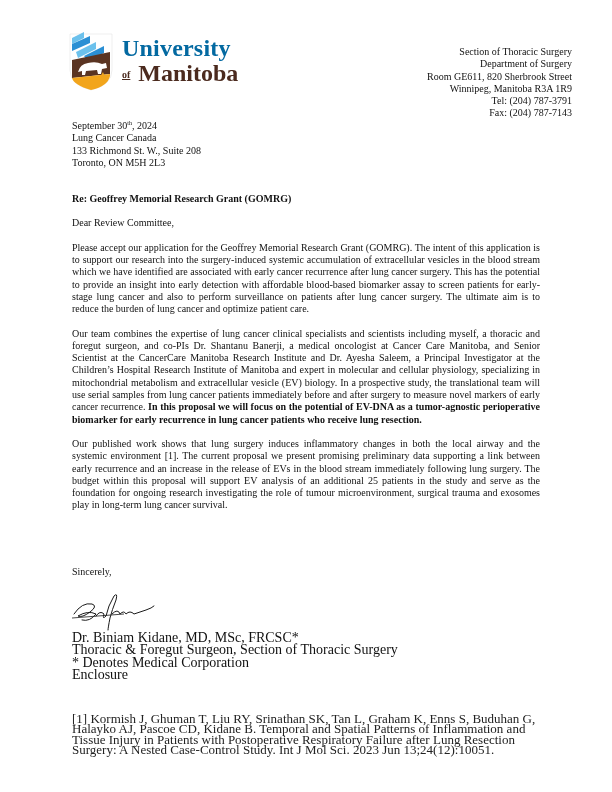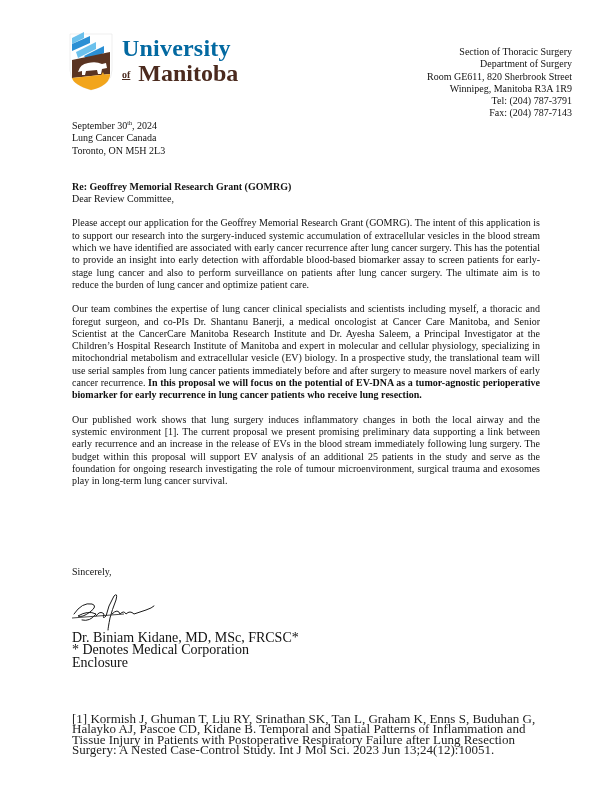--- a/index.html
+++ b/index.html
@@ -19,21 +19,21 @@
       position: absolute; right: 40px; top: 46px; text-align: right;
       font-size: 10px; line-height: 12.3px;
     }
     .addr-block div { white-space: nowrap; }
 
     .left-block { position: absolute; left: 72px; top: 120px; width: 468px; font-size: 10px; line-height: 12.3px; }
     .recipient div { white-space: nowrap; }
     sup { font-size: 6px; vertical-align: 4px; line-height: 0; }
 
     .re-line { font-weight: bold; margin-top: 24px; }
-    .salutation { }
+    .salutation { margin-top: 12px; }
     p.body-para { margin: 12px 0 0 0; text-align: justify; }
     .bold { font-weight: bold; }
 
     .closing { position: absolute; left: 72px; top: 566px; font-size: 10px; }
     .signature { position: absolute; left: 68px; top: 588px; width: 90px; height: 44px; }
     .sig-block { position: absolute; left: 72px; top: 632px; font-size: 14px; line-height: 12.3px; }
     .sig-block div { white-space: nowrap; }
 
     .footnote {
       position: absolute; left: 72px; top: 714px; width: 468px;
@@ -73,20 +73,21 @@
   <div>Room GE611, 820 Sherbrook Street</div>
   <div>Winnipeg, Manitoba R3A 1R9</div>
   <div>Tel: (204) 787-3791</div>
   <div>Fax: (204) 787-7143</div>
 </div>
 
 <div class="left-block">
   <div class="recipient">
     <div><span>September 30</span><sup>th</sup><span>, 2024</span></div>
     <div>Lung Cancer Canada</div>
+    <div>133 Richmond St. W., Suite 208</div>
     <div>Toronto, ON M5H 2L3</div>
   </div>
 
   <div class="re-line">Re: Geoffrey Memorial Research Grant (GOMRG)</div>
   <div class="salutation">Dear Review Committee,</div>
 
   <p class="body-para">Please accept our application for the Geoffrey Memorial Research Grant (GOMRG). The intent of this application is to support our research into the surgery-induced systemic accumulation of extracellular vesicles in the blood stream which we have identified are associated with early cancer recurrence after lung cancer surgery. This has the potential to provide an insight into early detection with affordable blood-based biomarker assay to screen patients for early-stage lung cancer and also to perform surveillance on patients after lung cancer surgery. The ultimate aim is to reduce the burden of lung cancer and optimize patient care.</p>
   <p class="body-para"><span>Our team combines the expertise of lung cancer clinical specialists and scientists including myself, a thoracic and foregut surgeon, and co-PIs Dr. Shantanu Banerji, a medical oncologist at Cancer Care Manitoba, and Senior Scientist at the CancerCare Manitoba Research Institute and Dr. Ayesha Saleem, a Principal Investigator at the Children’s Hospital Research Institute of Manitoba and expert in molecular and cellular physiology, specializing in mitochondrial metabolism and extracellular vesicle (EV) biology. In a prospective study, the translational team will use serial samples from lung cancer patients immediately before and after surgery to measure novel markers of early cancer recurrence.</span><span class="bold"> In this proposal we will focus on the potential of EV-DNA as a tumor-agnostic perioperative biomarker for early recurrence in lung cancer patients who receive lung resection.</span></p>
   <p class="body-para">Our published work shows that lung surgery induces inflammatory changes in both the local airway and the systemic environment [1]. The current proposal we present promising preliminary data supporting a link between early recurrence and an increase in the release of EVs in the blood stream immediately following lung surgery. The budget within this proposal will support EV analysis of an additional 25 patients in the study and serve as the foundation for ongoing research investigating the role of tumour microenvironment, surgical trauma and exosomes play in long-term lung cancer survival.</p>
 </div>
@@ -95,17 +96,18 @@
 
 <div class="signature">
   <svg width="90" height="44" viewBox="0 0 90 44">
     <path d="M6 26 Q14 14 24 16 Q30 18 22 24 Q14 30 10 28 Q20 22 28 26 Q22 34 14 32 M28 28 Q32 22 36 26 Q34 32 38 28 Q40 18 46 8 Q50 4 48 12 Q44 22 42 30 Q40 40 40 42 M44 26 Q50 20 52 26 Q56 22 58 26 Q62 22 66 26 Q72 24 78 22 Q84 20 86 18" fill="none" stroke="#1a1a1a" stroke-width="1" stroke-linecap="round"></path>
     <path d="M4 30 Q30 28 56 26" fill="none" stroke="#1a1a1a" stroke-width="0.8"></path>
   </svg>
 </div>
 
 <div class="sig-block">
   <div>Dr. Biniam Kidane, MD, MSc, FRCSC*</div>
+  <div>Thoracic &amp; Foregut Surgeon, Section of Thoracic Surgery</div>
   <div>* Denotes Medical Corporation</div>
   <div>Enclosure</div>
 </div>
 
 <div class="footnote">[1] Kormish J, Ghuman T, Liu RY, Srinathan SK, Tan L, Graham K, Enns S, Buduhan G, Halayko AJ, Pascoe CD, Kidane B. Temporal and Spatial Patterns of Inflammation and Tissue Injury in Patients with Postoperative Respiratory Failure after Lung Resection Surgery: A Nested Case-Control Study. Int J Mol Sci. 2023 Jun 13;24(12):10051.</div>
 
 </body></html>

